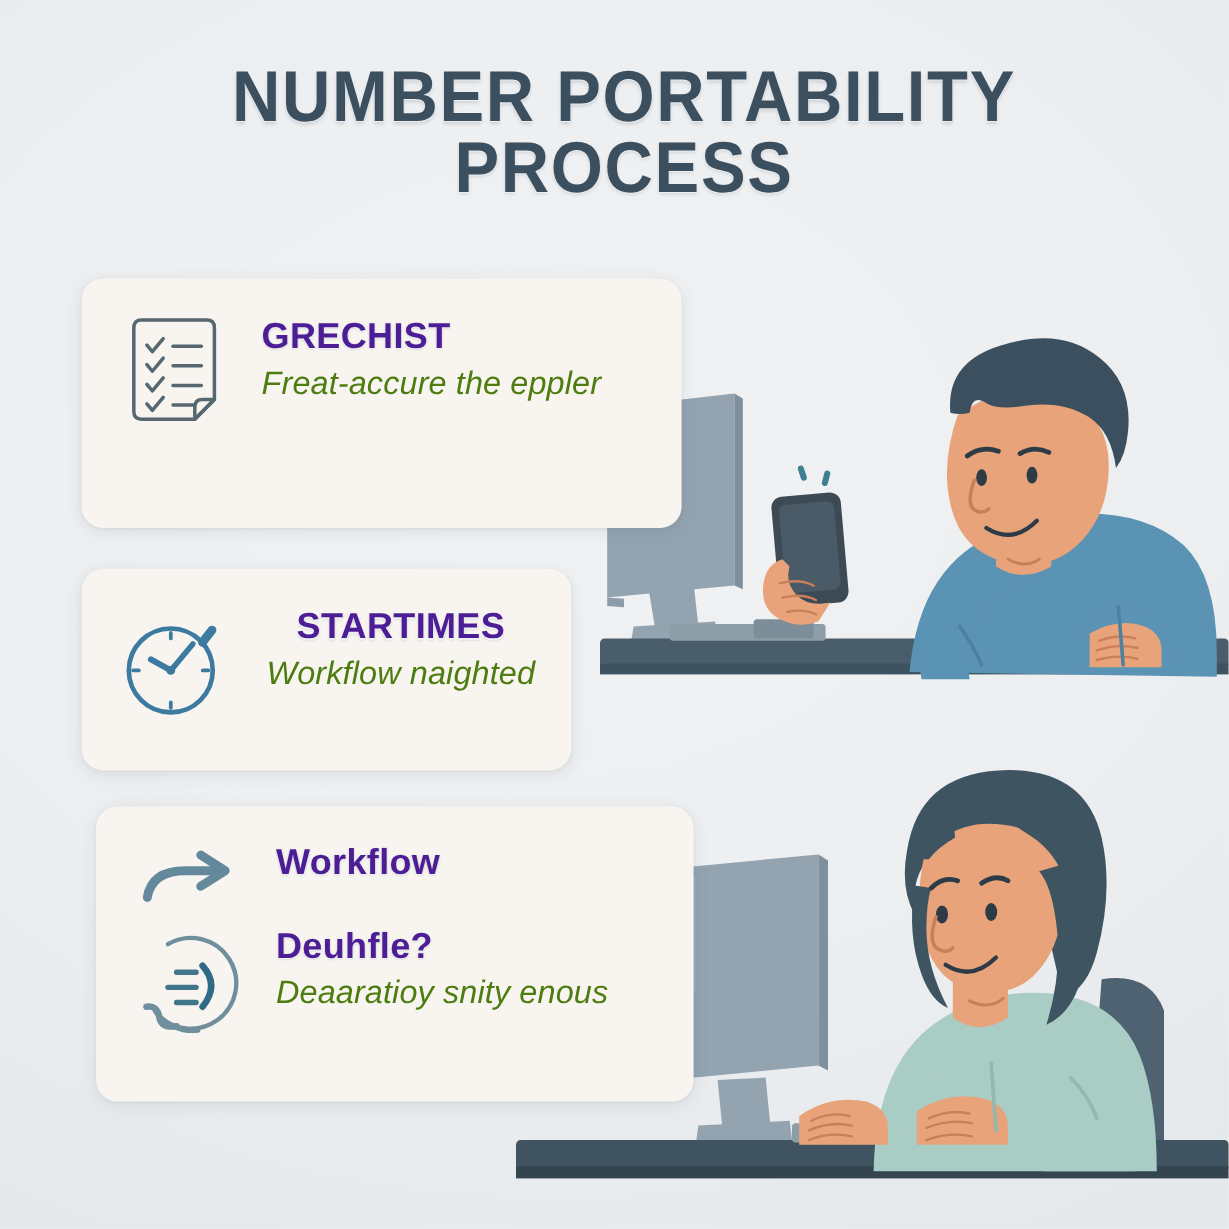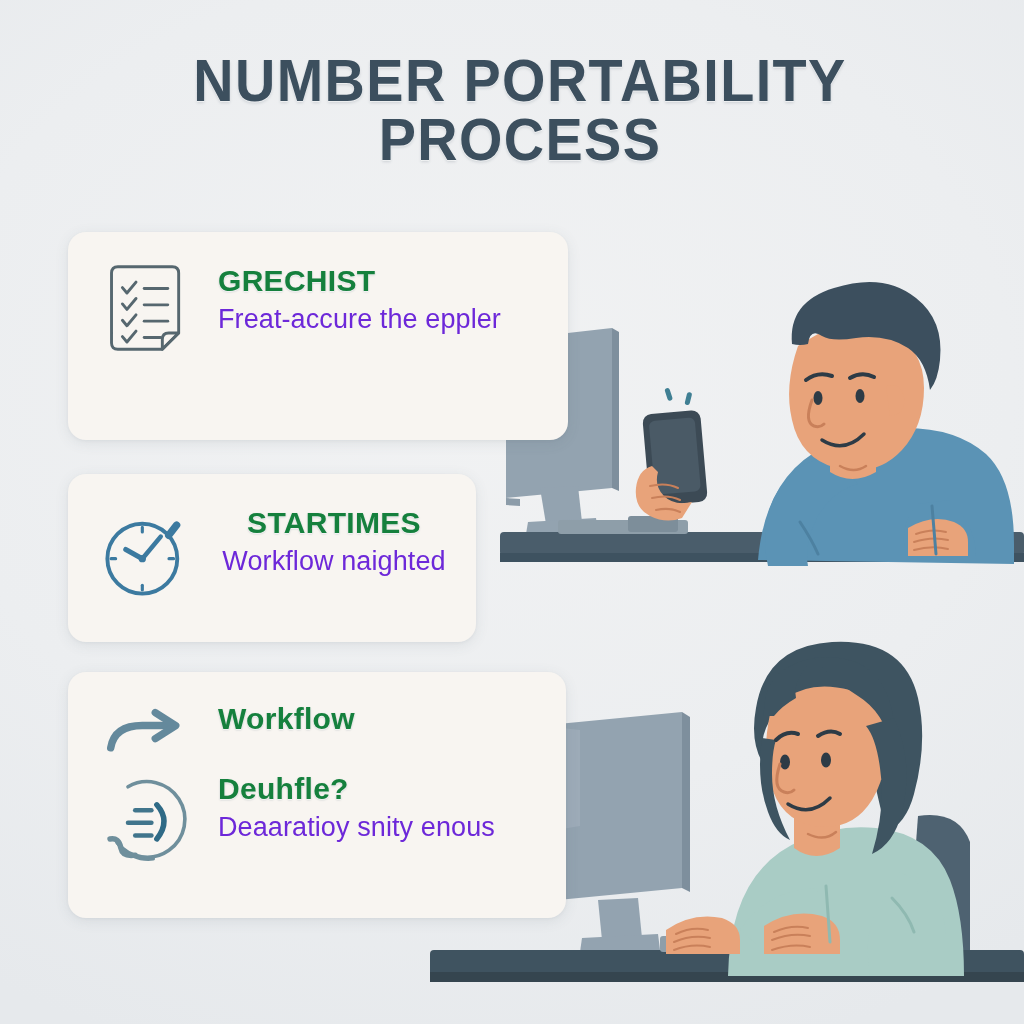--- a/index.html
+++ b/index.html
@@ -53,44 +53,45 @@
     background:#f8f5f1;
     border-radius:18px;
     box-shadow:0 3px 14px rgba(70,85,100,.10), 0 1px 3px rgba(70,85,100,.06);
     display:flex;
     align-items:flex-start;
     padding:26px 26px 26px 30px;
     gap:24px;
   }
   #card-1 { left:68px; top:232px;  width:500px; height:208px; }
   #card-2 { left:68px; top:474px;  width:408px; height:168px;text-align:center; }
-  #card-3 { left:68px; top:672px;  width:498px; height:246px;
+  #card-3 { left:80px; top:672px;  width:498px; height:246px;
             flex-direction:column; gap:0; padding:30px 26px 26px 30px; }
 
   .card-icon {
     flex:0 0 auto;
     width:96px; height:110px;
     display:flex; align-items:center; justify-content:center;
   }
   .card-text { flex:1 1 auto; padding-top:6px; }
 
   .card-heading {
     font-size:30px;
     font-weight:bold;
-    color:#15803d;
+    color:#4c1d95;
     letter-spacing:0.3px;
     line-height:1.12;
     margin-bottom:4px;
     text-shadow:0 1px 0 rgba(255,255,255,.7), 0 1px 2px rgba(40,70,95,.28);
   }
   .card-body {
     font-size:27px;
-    color:#6d28d9;
+    color:#4d7c0f;
     line-height:1.27;
     letter-spacing:0.1px;
+    font-style:italic;
   }
 
   
   .row3 {
     display:flex;
     align-items:flex-start;
     gap:24px;
     width:100%;
   }
   .row3 + .row3 { margin-top:8px; }

